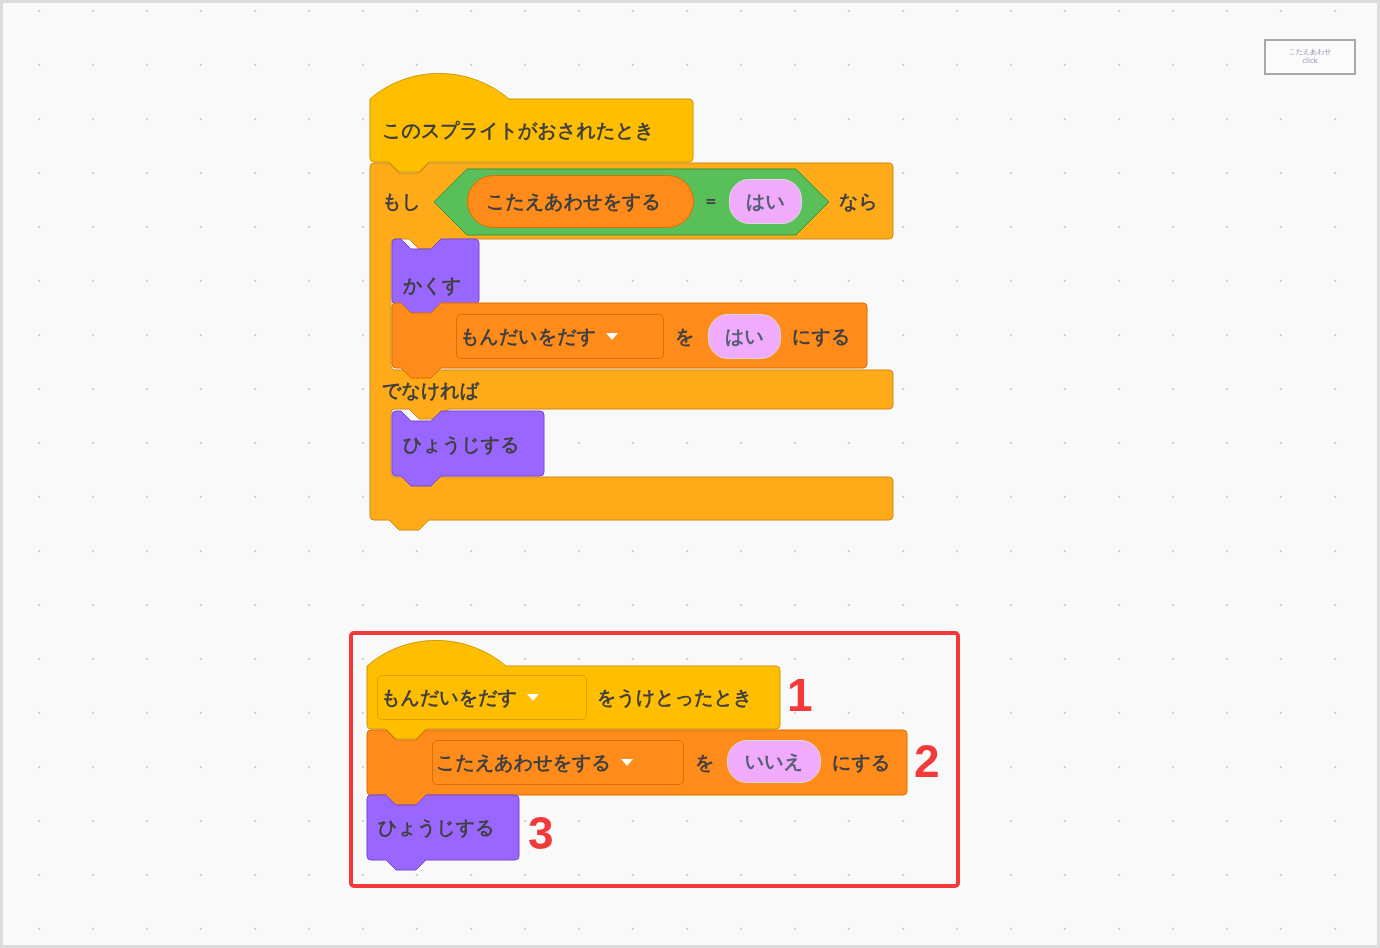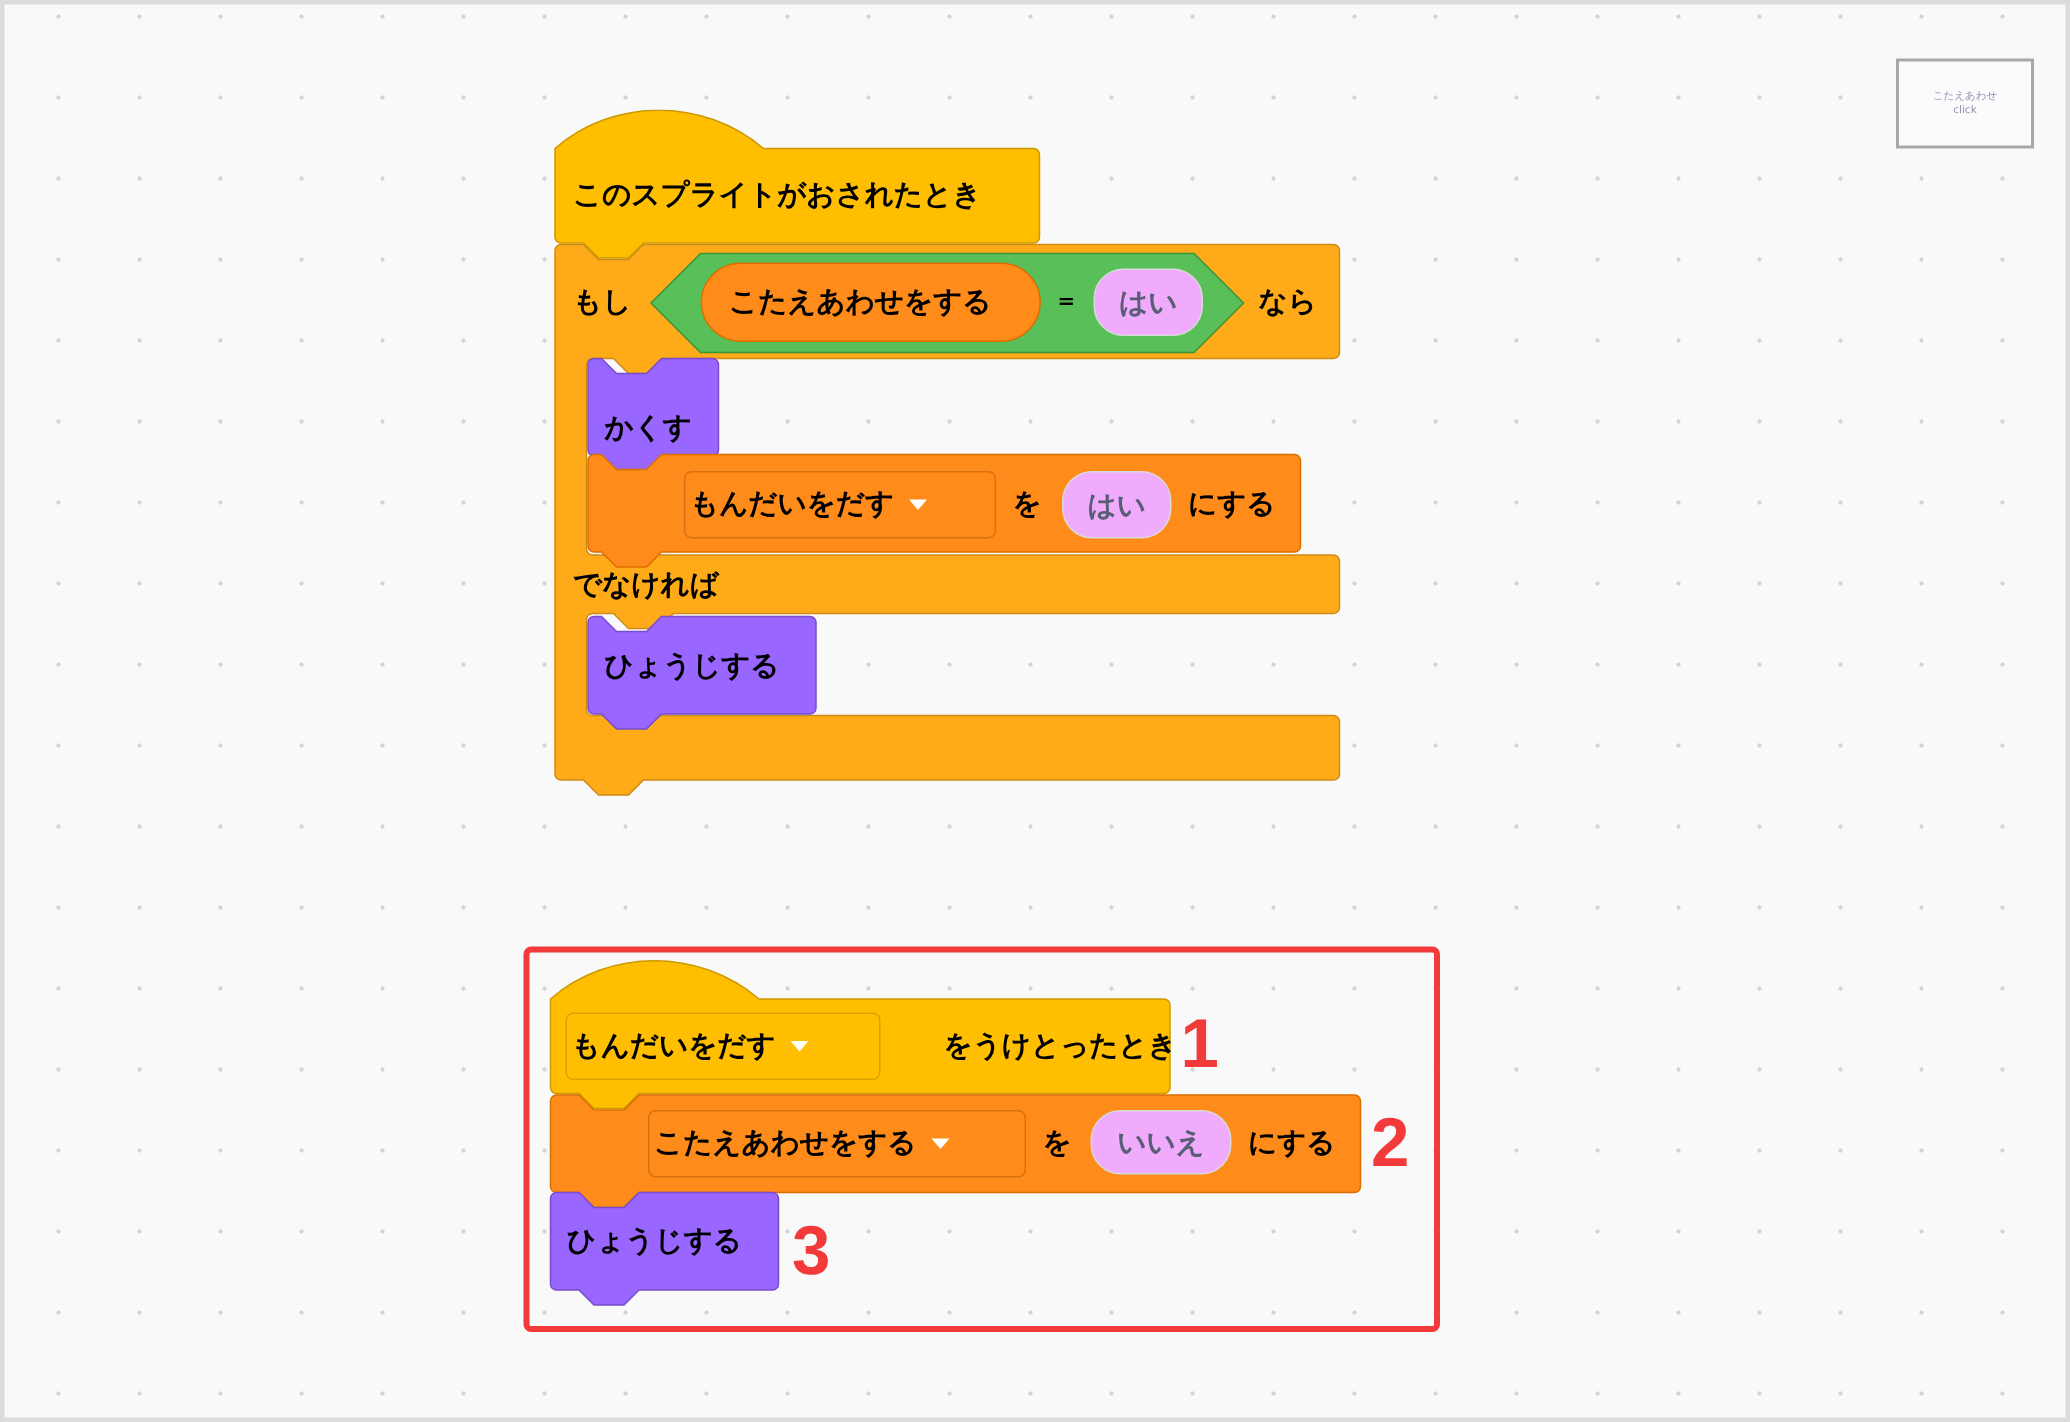--- a/index.html
+++ b/index.html
@@ -6,28 +6,28 @@
   html, body { width: 1380px; height: 948px; overflow: hidden; background: #dcdcdc; }
   body { font-family: "DejaVu Sans", "Liberation Sans", sans-serif; position: relative; }
   .canvas {
     position: absolute; left: 3px; top: 3px; width: 1374px; height: 942px;
     background-color: #f9f9f9;
     background-image: radial-gradient(circle, #d4d4d4 1.2px, transparent 1.6px);
     background-size: 54px 54px;
     background-position: 9px -19px;
   }
   .abs { position: absolute; }
-  .txt { color: #000000; font-weight: bold; font-size: 19px; white-space: nowrap; line-height: 1; position: absolute; }
+  .txt { color: #404040; font-weight: bold; font-size: 19px; white-space: nowrap; line-height: 1; position: absolute; }
   .pill-white { background: #f0abfc; border-radius: 20px; color: #575e75; font-weight: bold; font-size: 19px; display: flex; align-items: center; justify-content: center; border: 1px solid #d9d9d9; }
   .dropdown { border: 1px solid #cc6f10; border-radius: 5px; display: flex; align-items: center; padding-left: 3px; }
   .dropdown.y { border-color: #d9a200; background: #ffbf00; }
   .dropdown.o { border-color: #d9700e; background: #ff8c1a; }
   .caret { width: 0; height: 0; border-left: 6px solid transparent; border-right: 6px solid transparent; border-top: 7px solid #fff; margin-left: 10px; }
   .badge { color: #f23a3a; font-weight: bold; font-size: 46px; position: absolute; font-family: "Liberation Sans", sans-serif; line-height: 1; }
-  .stage-btn { position: absolute; left: 1264px; top: 39px; width: 92px; height: 60px; border: 2px solid #a8a8a8; background: #fbfbfb; display: flex; flex-direction: column; align-items: center; justify-content: center; }
+  .stage-btn { position: absolute; left: 1264px; top: 39px; width: 92px; height: 36px; border: 2px solid #a8a8a8; background: #fbfbfb; display: flex; flex-direction: column; align-items: center; justify-content: center; }
   .stage-btn span { font-size: 7px; color: #8f8fb0; line-height: 1.3; }
   .highlight-box { position: absolute; left: 349px; top: 631px; width: 611px; height: 257px; border: 4px solid #f23a3a; border-radius: 5px; }
 </style>
 </head>
 <body>
 
 <div class="canvas"></div>
 
 <div class="stage-btn">
   <span>こたえあわせ</span>
@@ -84,21 +84,21 @@
 
 <div>
 
   <svg class="abs" style="left:366px;top:640px;" width="417" height="100">
     <path d="M1,26 C40,-8 100,-8 140,26 H410 a4,4 0 0 1 4,4 V85 a4,4 0 0 1 -4,4 H60 l-10,10 h-20 l-10,-10 H5 a4,4 0 0 1 -4,-4 Z" fill="#ffbf00" stroke="#cc9900" stroke-width="1"></path>
   </svg>
   <div class="abs dropdown y" style="left:377px;top:675px;width:210px;height:45px;">
     <span class="txt" style="position:static;">もんだいをだす</span>
     <span class="caret"></span>
   </div>
-  <div class="txt" style="left:597px;top:688px;margin-left:32px;">をうけとったとき</div>
+  <div class="txt" style="left:597px;top:688px;">をうけとったとき</div>
   <div class="badge" style="left:787px;top:672px;">1</div>
 
   <svg class="abs" style="left:366px;top:729px;" width="544" height="80">
     <path d="M1,5 a4,4 0 0 1 4,-4 H20 l10,10 h20 l10,-10 H537 a4,4 0 0 1 4,4 V62 a4,4 0 0 1 -4,4 H60 l-10,10 h-20 l-10,-10 H5 a4,4 0 0 1 -4,-4 Z" fill="#ff8c1a" stroke="#db6e00" stroke-width="1"></path>
   </svg>
   <div class="abs dropdown o" style="left:432px;top:740px;width:252px;height:45px;">
     <span class="txt" style="position:static;">こたえあわせをする</span>
     <span class="caret"></span>
   </div>
   <div class="txt" style="left:695px;top:753px;">を</div>

